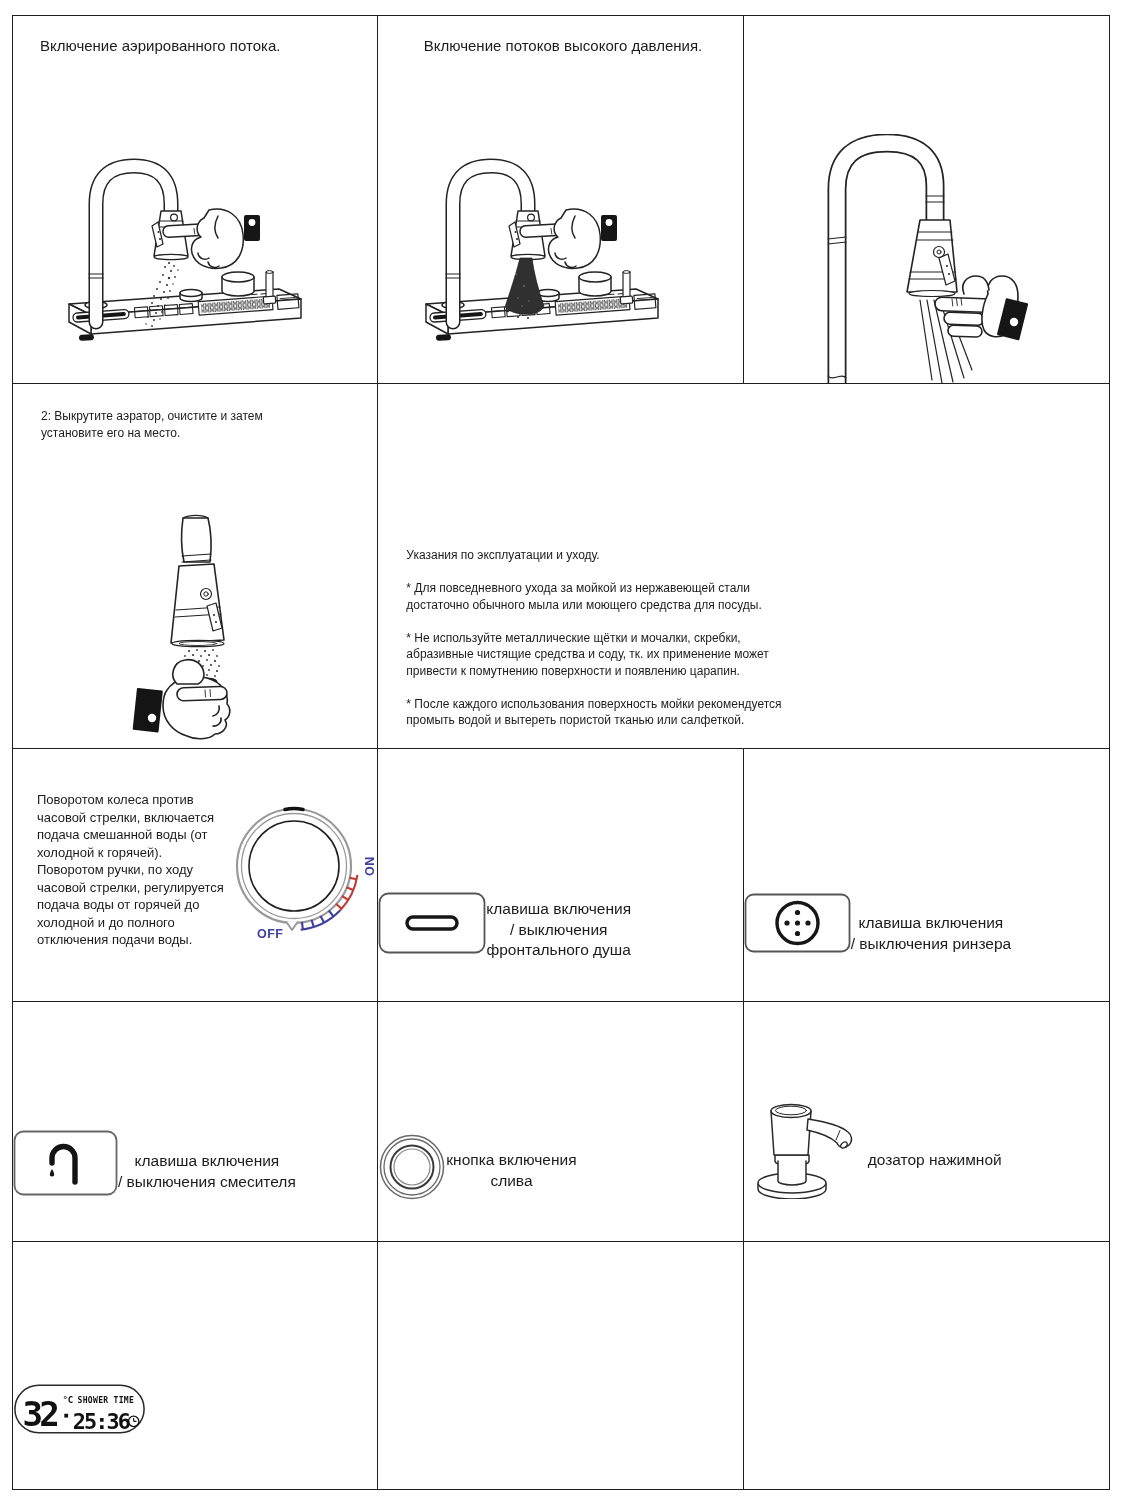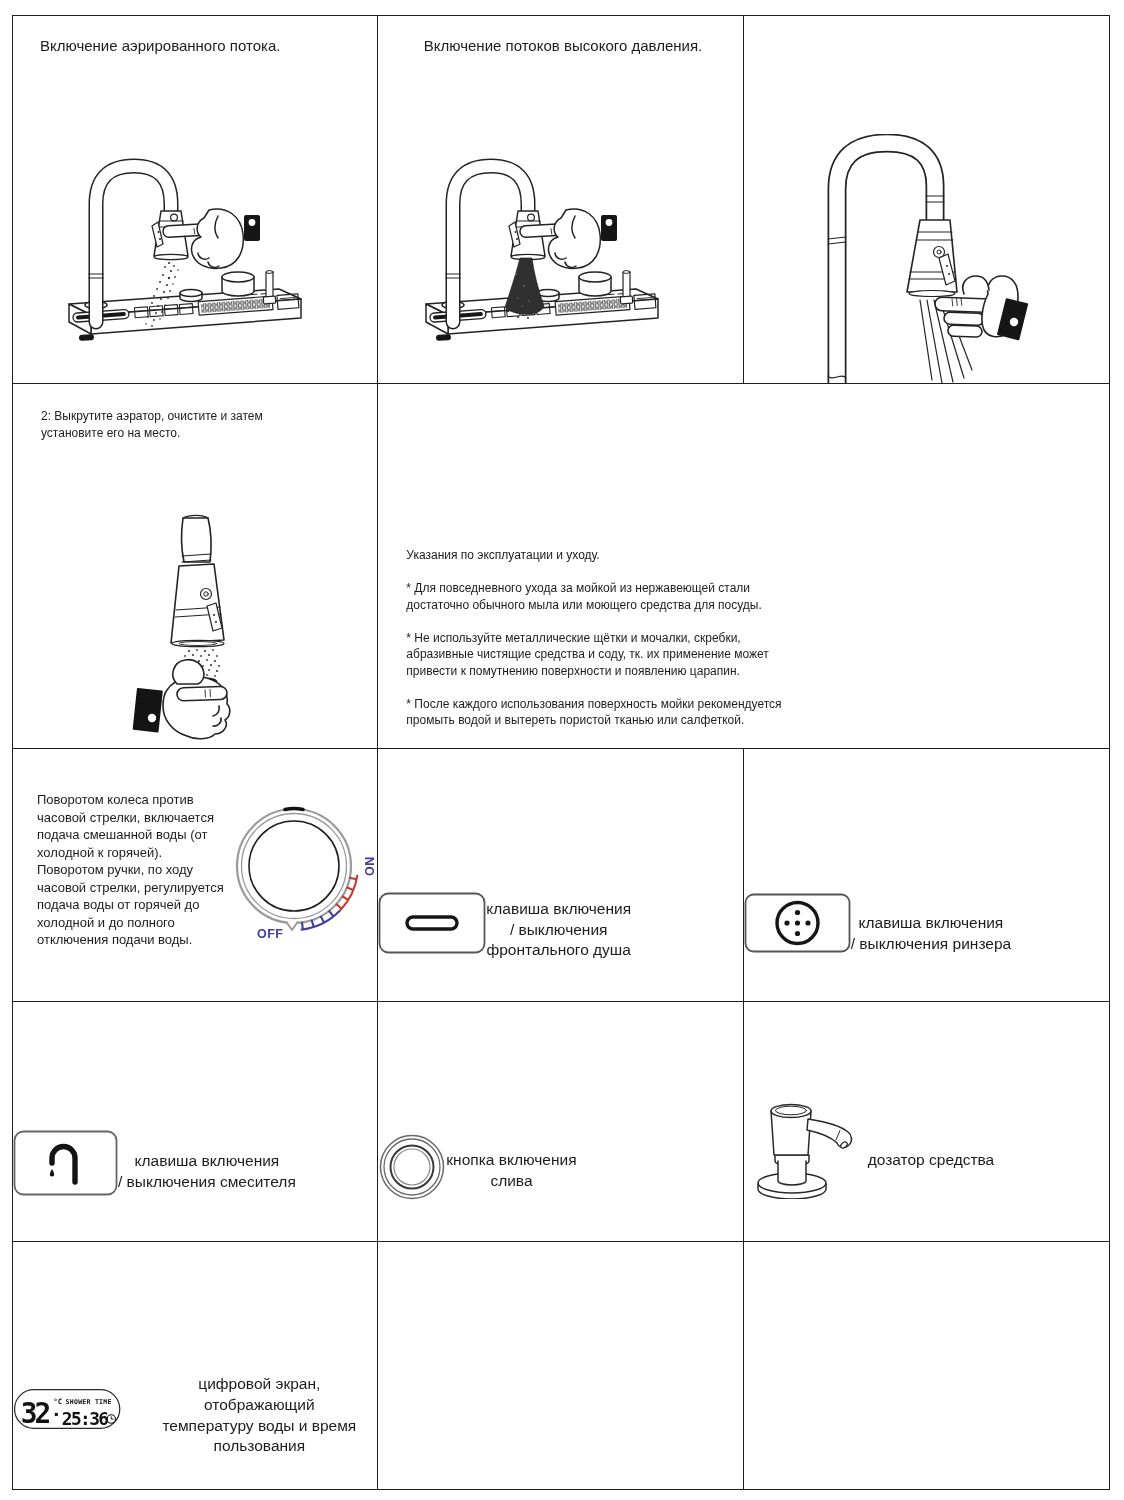--- a/index.html
+++ b/index.html
@@ -387,36 +387,34 @@
 
         <path d="M27,14 L30,58 L64,58 L67,14 Z"></path>
         <ellipse cx="47" cy="14" rx="20" ry="6.5"></ellipse>
         <ellipse cx="47" cy="13.5" rx="15.5" ry="4.3" stroke-width="1"></ellipse>
 
         <path d="M64,22 C84,25 98,30 104,35 C108,38 109,44 105,48 C101,52 95,51 93,46 C88,41 77,36 63,33 Z"></path>
         <line x1="96" y1="33.5" x2="92" y2="43" stroke-width="1"></line>
         <ellipse cx="100" cy="48" rx="3.6" ry="2.4" transform="rotate(-35 100 48)" stroke-width="1.2"></ellipse>
       </g>
     </svg>
-    <div class="caption">дозатор средства</div>
+    <div class="caption">дозатор нажимной</div>
   </section>
 
   <section class="cell c-sc icon-cell noB">
     <svg width="133" height="52" viewBox="0 0 140 54">
       <rect x="2" y="2" width="136" height="50" rx="25" fill="#fff" stroke="#2a2a2a" stroke-width="1.6"></rect>
       <text x="10" y="45" font-family="DejaVu Sans Mono, monospace" font-size="36" font-weight="bold" fill="#111" letter-spacing="-4">32</text>
       <text x="52" y="21" font-family="DejaVu Sans Mono, monospace" font-size="9.5" font-weight="bold" fill="#111">°C</text>
       <text x="68" y="21" font-family="DejaVu Sans Mono, monospace" font-size="8.5" font-weight="bold" fill="#111" letter-spacing="0.3">SHOWER TIME</text>
       <rect x="54" y="32" width="4" height="4" fill="#111"></rect>
       <text x="63" y="48" font-family="DejaVu Sans Mono, monospace" font-size="23" font-weight="bold" fill="#111" letter-spacing="-2">25:36</text>
       <g>
         <circle cx="127" cy="40" r="5.5" fill="none" stroke="#111" stroke-width="1.4"></circle>
         <path d="M127,40 L127,36.5 M127,40 L130,40" stroke="#111" stroke-width="1.2" fill="none"></path>
       </g>
     </svg>
-    <div class="caption">цифровой экран, отображающий
-температуру воды и время пользования</div>
   </section>
 
   <section class="cell c-e2 noB"></section>
   <section class="cell c-e3 noB noR"></section>
 
 </div>
 
 </body></html>

